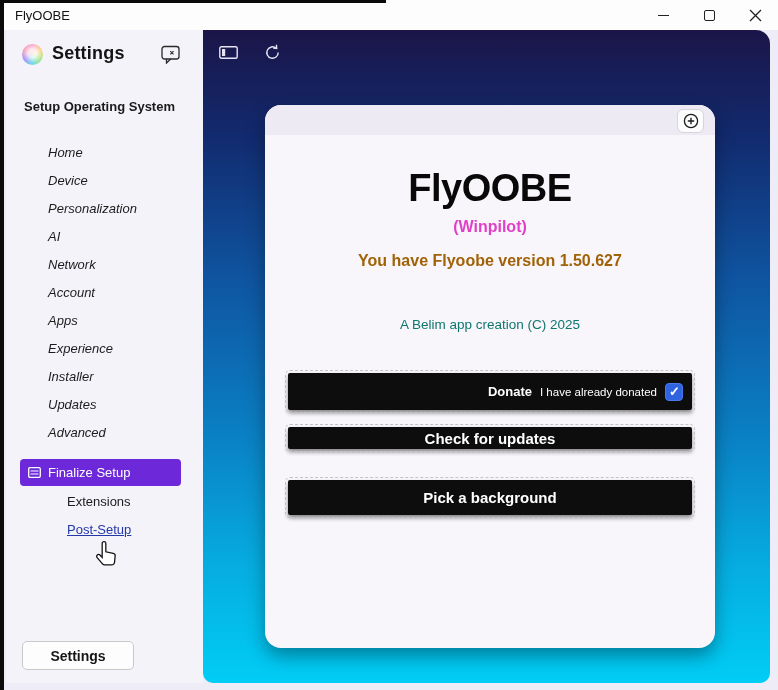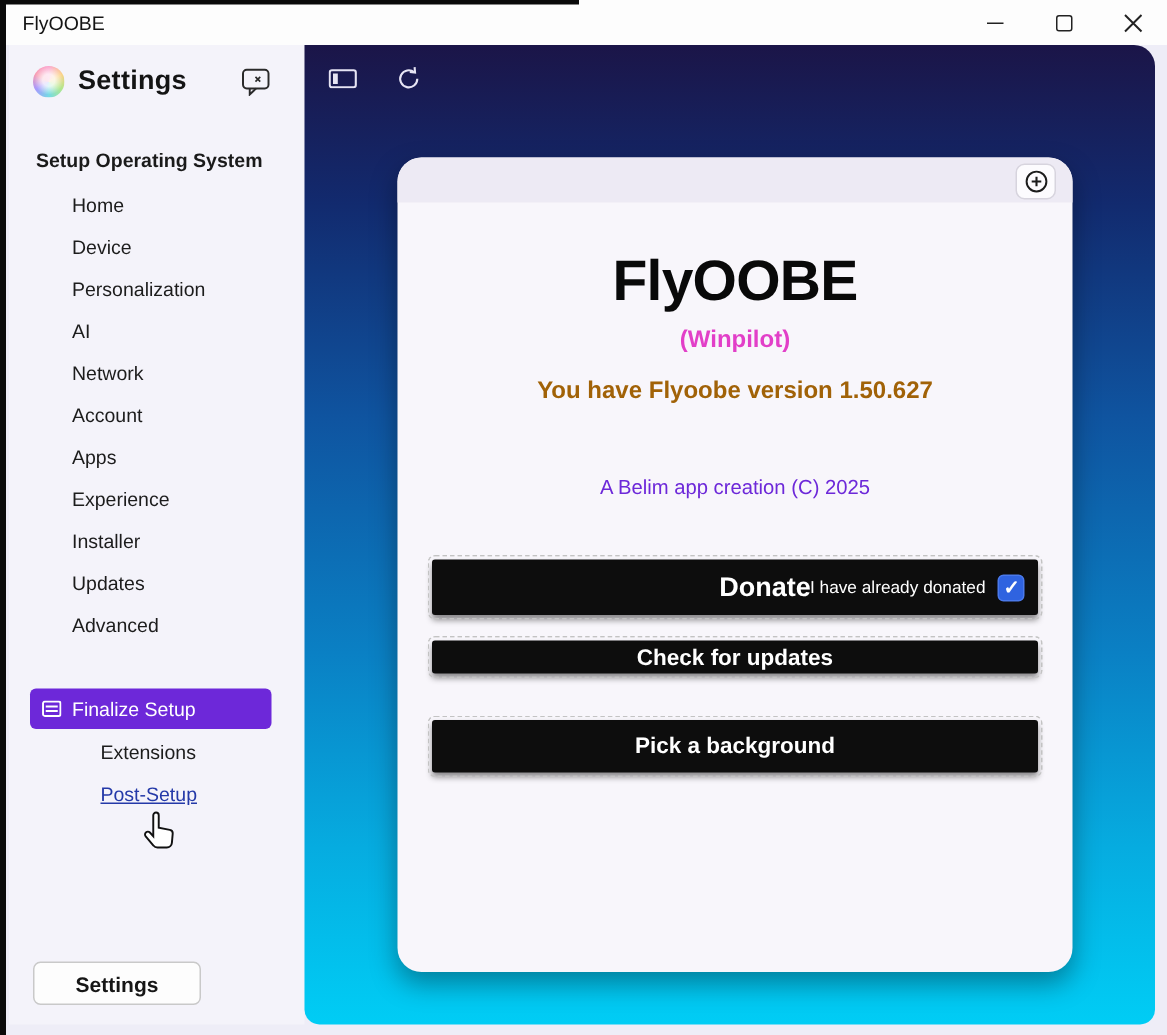--- a/index.html
+++ b/index.html
@@ -20,21 +20,21 @@
   
   .sidebar { position:absolute; left:6px; top:30px; width:197px; bottom:7px; background:#f4f3fa; }
   .sb-header { position:relative; height:56px; }
   .sb-logo { position:absolute; left:16px; top:14px; width:21px; height:21px; border-radius:50%;
     background: radial-gradient(circle at 50% 45%, rgba(255,255,255,.78) 0 26%, rgba(255,255,255,0) 62%),
                 conic-gradient(#f2a2c8,#f6d290,#b5e597,#7fd7e0,#a79bf2,#ef9fb1,#f2a2c8);
     filter: blur(.4px) saturate(1.15); }
   .sb-title { position:absolute; left:46px; top:13px; font-size:18px; font-weight:700; color:#141414; letter-spacing:.2px; }
   .sb-feedback { position:absolute; right:22px; top:15px; width:20px; height:18px; }
   .sb-section { position:absolute; left:18px; top:69px; font-size:13px; font-weight:700; color:#1a1a1a; }
-  .sb-items { position:absolute; left:0; top:93px; width:100%; }
+  .sb-items { position:absolute; left:0; top:109px; width:100%;font-style:italic; }
   .sb-item { height:28px; line-height:28px; padding-left:42px; font-size:13px; color:#1c1c1c; cursor:default; white-space:nowrap; }
   .sb-selected { position:absolute; left:14px; top:429px; width:161px; height:27px; background:#6d28d9; border-radius:4px;
     display:flex; align-items:center; color:#fff; font-size:13px; cursor:default; }
   .sb-selected .sel-icon { margin:0 7px 0 8px; display:flex; }
   .sb-sub { position:absolute; left:61px; font-size:13px; color:#1c1c1c; height:27px; line-height:27px; cursor:default; }
   .sb-sub.ext { top:458px; }
   .sb-sub.post { top:486px; color:#2439a8; text-decoration:underline; cursor:pointer; }
   .hand-cursor { position:absolute; left:88px; top:510px; z-index:20; pointer-events:none; }
   .sb-settings-btn { position:absolute; left:16px; top:611px; width:112px; height:29px; background:#fdfdfd;
     border:1px solid #c9c9c9; border-radius:5px; font-size:14px; font-weight:700; color:#161616;
@@ -50,29 +50,29 @@
 
   
   .card { position:absolute; left:62px; top:75px; width:450px; height:543px; background:#f8f6fb; border-radius:16px;
     box-shadow:0 8px 18px rgba(0,0,0,.35); }
   .card-head { position:absolute; left:0; top:0; right:0; height:30px; background:#edeaf4; border-radius:16px 16px 0 0; }
   .plus-btn { position:absolute; right:11px; top:4px; width:27px; height:24px; background:#fcfbfe; border:1px solid #d7d4de;
     border-radius:6px; display:flex; align-items:center; justify-content:center; cursor:pointer; }
   .card-title { position:absolute; top:62px; width:100%; text-align:center; font-size:38px; font-weight:700; color:#090909; letter-spacing:-.5px; }
   .card-subtitle { position:absolute; top:113px; width:100%; text-align:center; font-size:16px; font-weight:700; color:#e23fc8; }
   .card-version { position:absolute; top:147px; width:100%; text-align:center; font-size:16px; font-weight:700; color:#a16207; }
-  .card-credit { position:absolute; top:212px; width:100%; text-align:center; font-size:13.5px; color:#6d28d9; }
+  .card-credit { position:absolute; top:212px; width:100%; text-align:center; font-size:13.5px; color:#0f766e; }
   .black-btn { position:absolute; left:23px; width:404px; background:#0d0d0d; color:#fff; border:none; border-radius:2px;
     font-family:"Liberation Sans",sans-serif; font-size:15px; font-weight:700; cursor:pointer;
     box-shadow:0 3px 4px rgba(0,0,0,.45); outline:1px dashed #c3c3c3; outline-offset:2px; }
   .btn-donate { top:268px; height:37px; }
   .btn-updates { top:322px; height:22px; }
   .btn-pick { top:375px; height:35px; }
   .donate-label { position:absolute; left:0; right:0; top:0; bottom:0; display:flex; align-items:center; justify-content:center;
-    font-size:18px; font-weight:700; pointer-events:none;padding-left:40px; }
+    font-size:13px; font-weight:700; pointer-events:none;padding-left:40px; }
   .donate-right { position:absolute; right:9px; top:0; bottom:0; display:flex; align-items:center; gap:8px; }
   .donate-cb-label { font-size:11.5px; font-weight:400; color:#fff; }
   .checkbox { width:18px; height:18px; border-radius:4px; background:#2f63e0; border:1px solid #4a79ea; position:relative; cursor:pointer; }
   .checkbox.checked::after { content:"\2713"; position:absolute; left:3px; top:0px; color:#fff; font-size:13px; font-weight:700; }
 
   svg { display:block; }
 </style>
 </head>
 <body>
 

